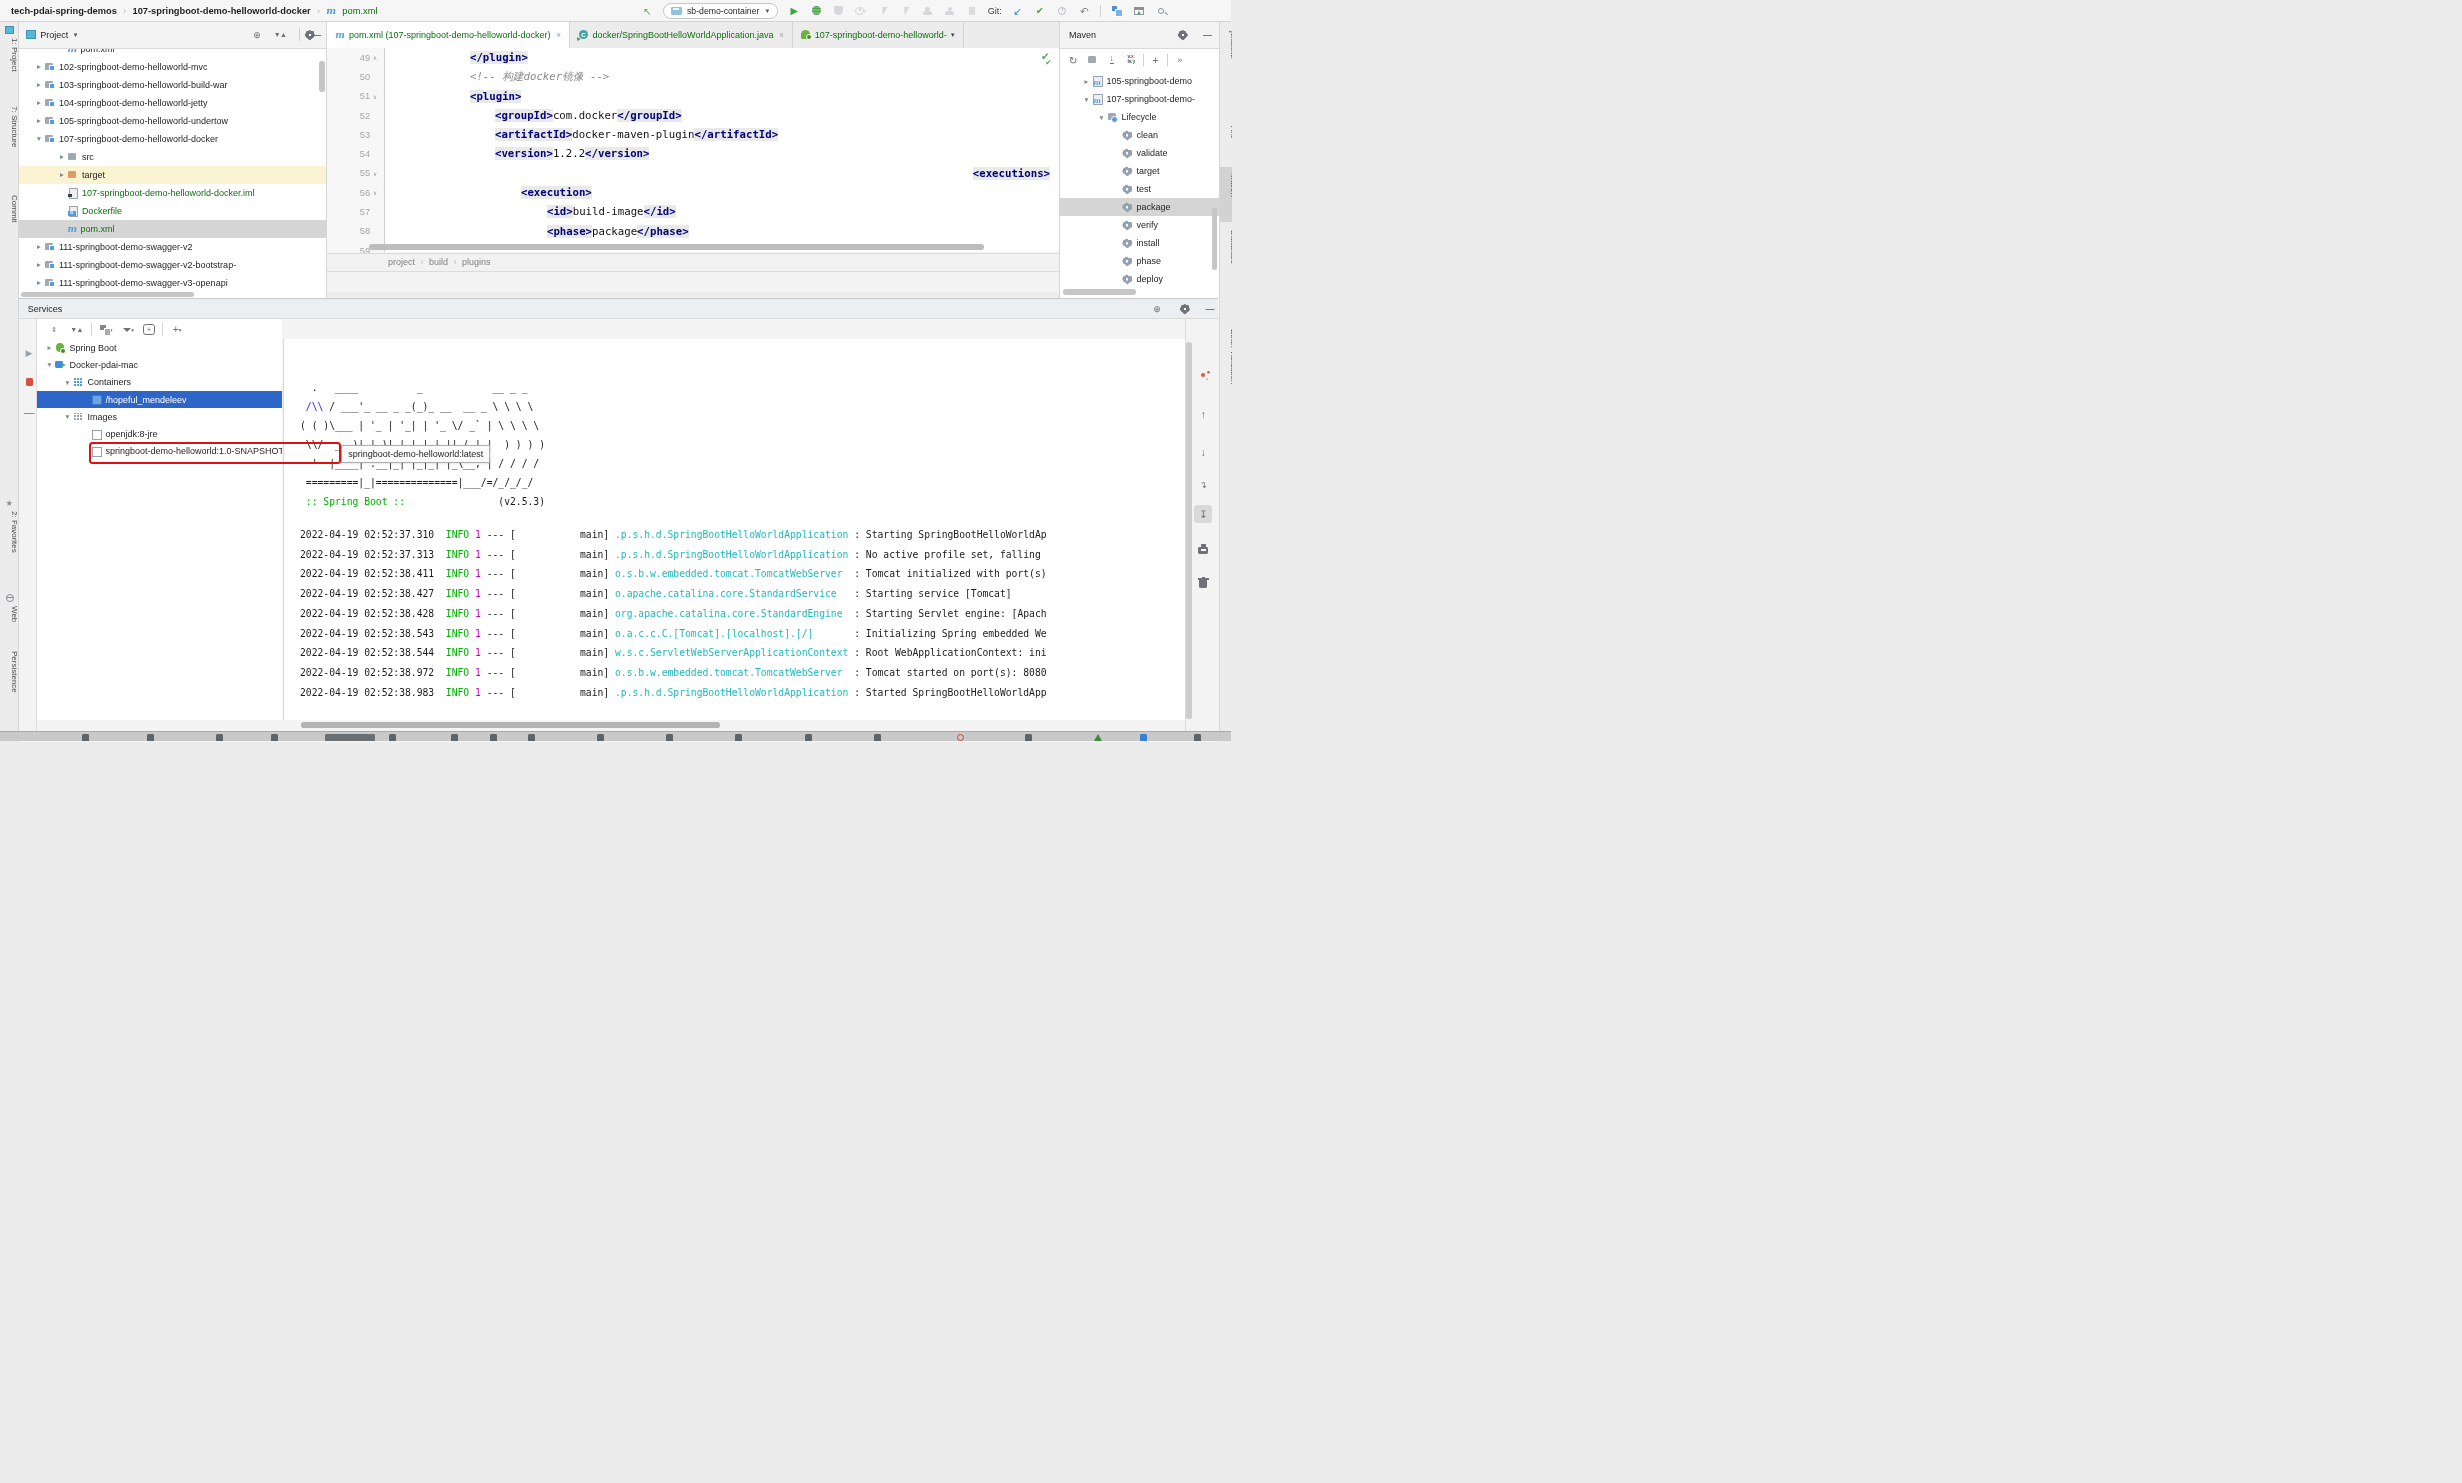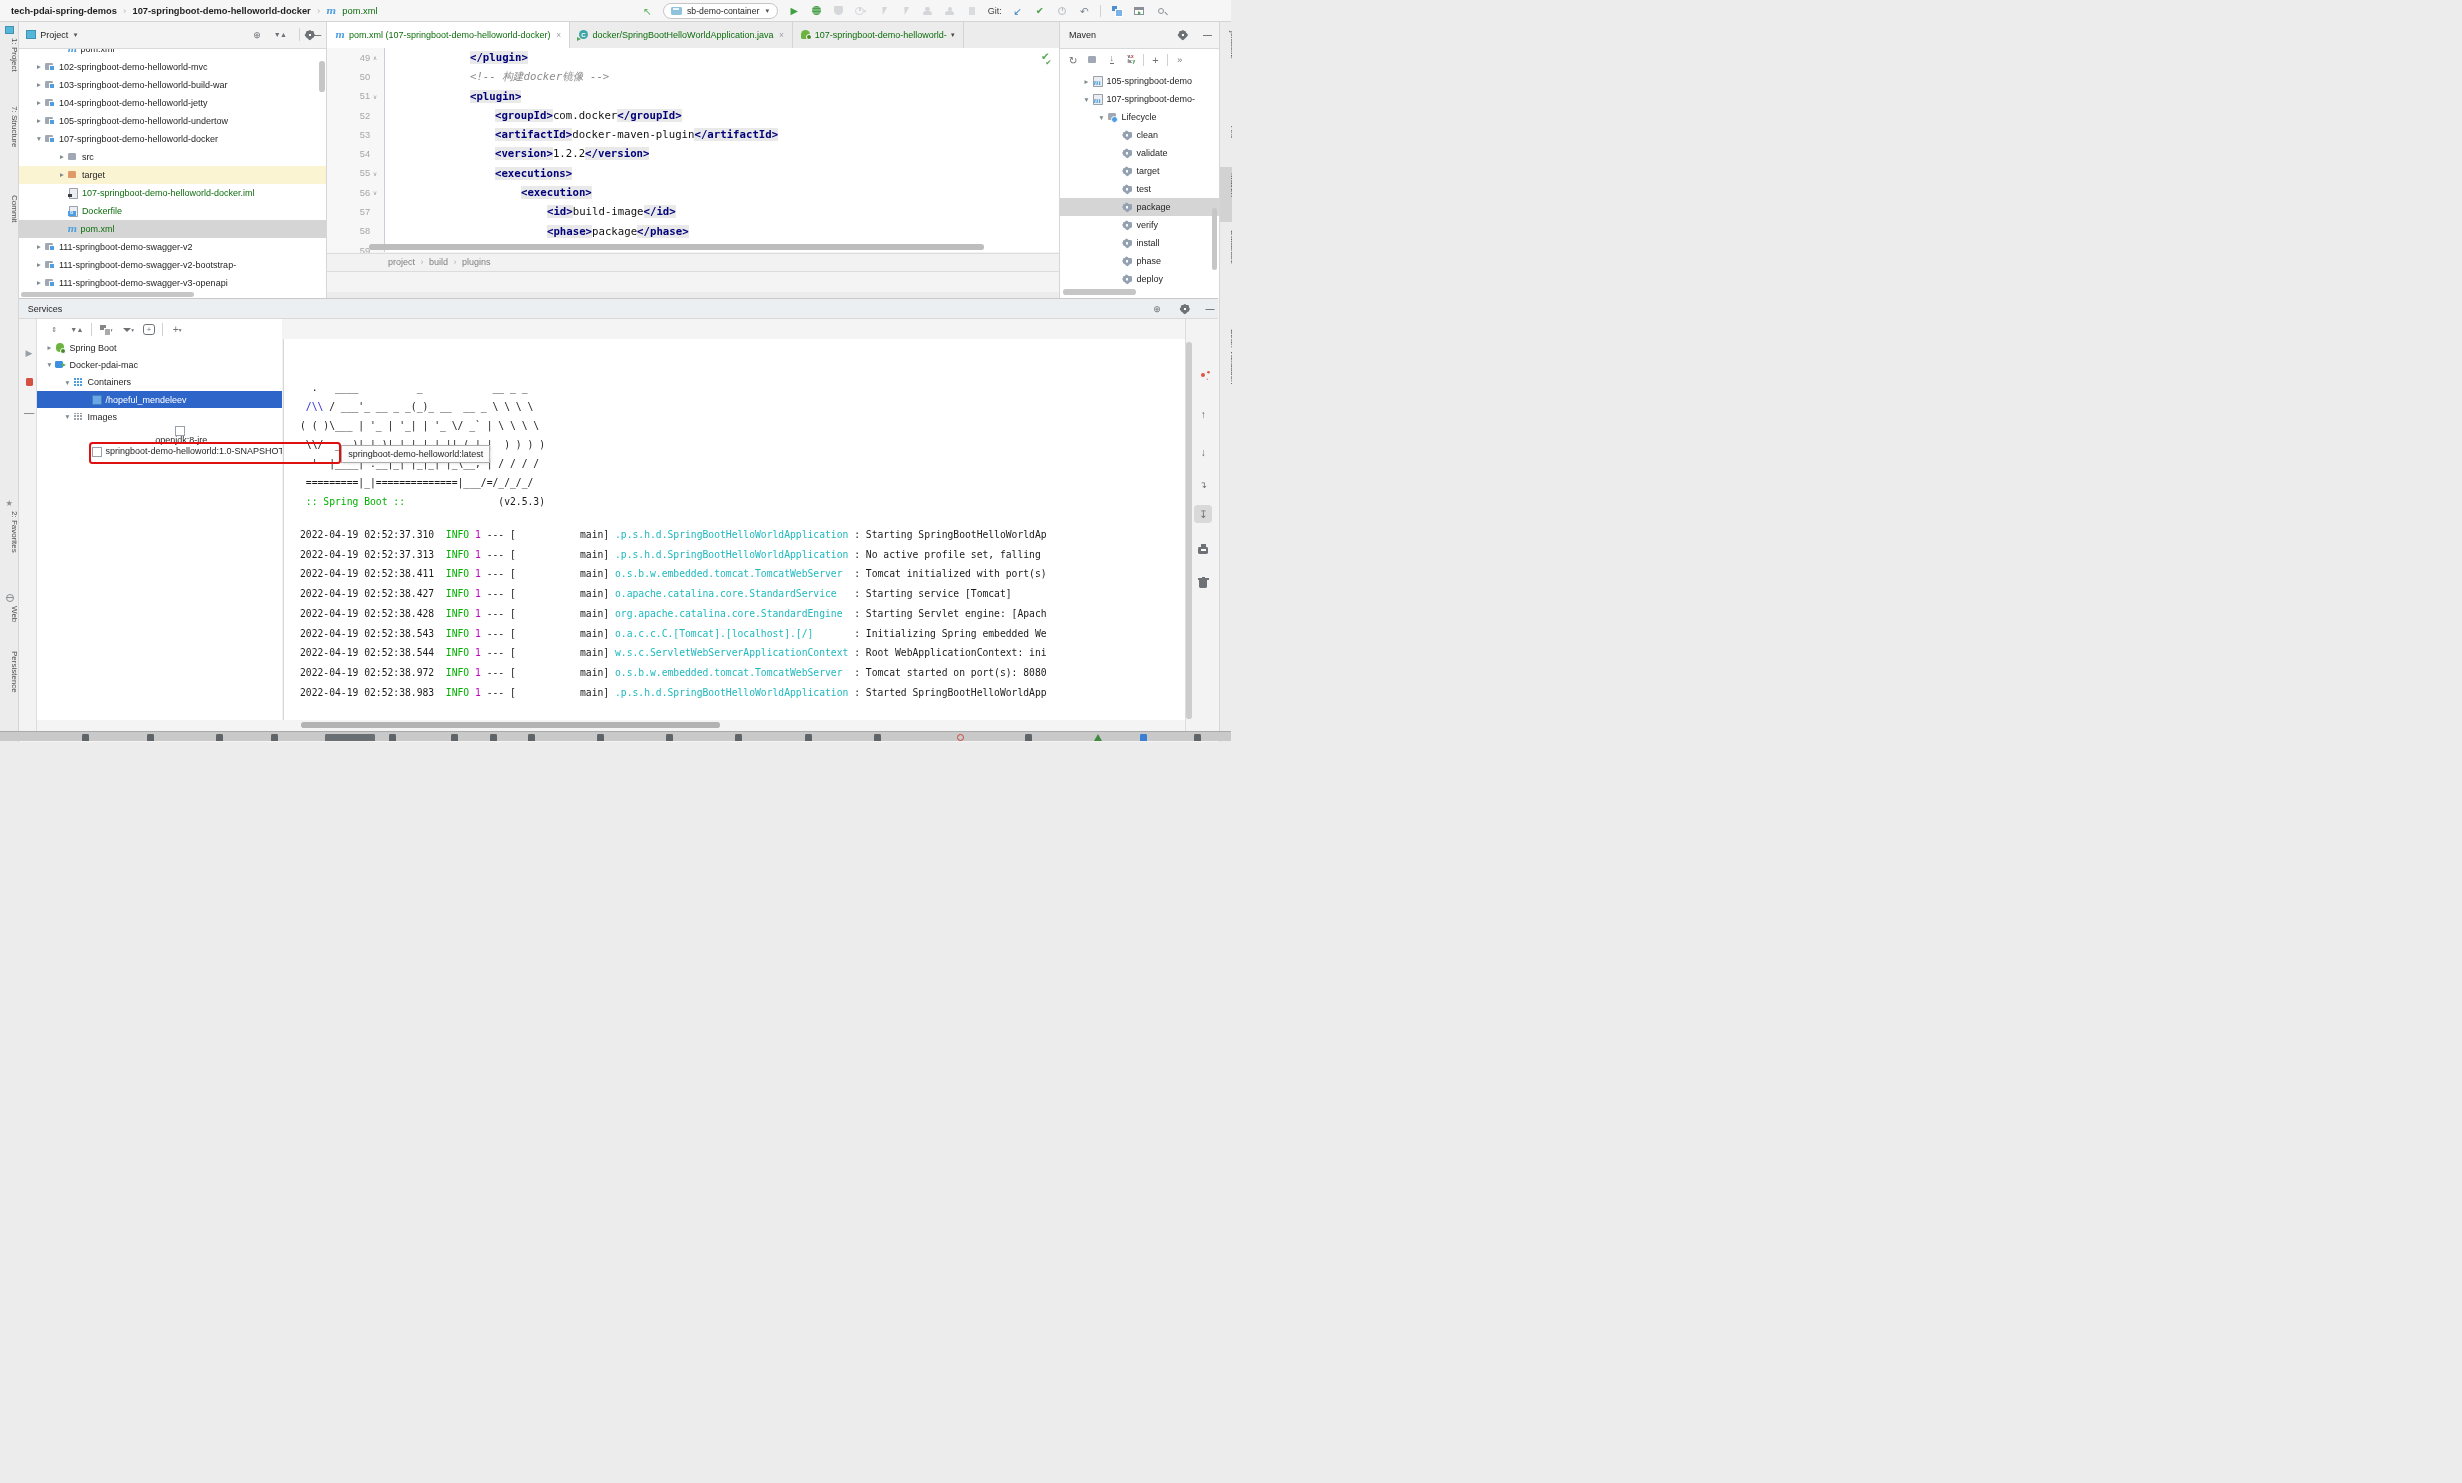--- a/index.html
+++ b/index.html
@@ -396,21 +396,21 @@
         <span class="fold"></span>
       </div>
     </div>
   <div class="code mono" id="code-lines">
       <div class="cl" style="padding-left: 78px;"><span class="tag">&lt;/plugin&gt;</span></div>
       <div class="cl" style="padding-left: 78px;"><span class="com">&lt;!-- 构建docker镜像 --&gt;</span></div>
       <div class="cl" style="padding-left: 78px;"><span class="tag">&lt;plugin&gt;</span></div>
       <div class="cl" style="padding-left: 103px;"><span class="tag">&lt;groupId&gt;</span><span class="txt">com.docker</span><span class="tag">&lt;/groupId&gt;</span></div>
       <div class="cl" style="padding-left: 103px;"><span class="tag">&lt;artifactId&gt;</span><span class="txt">docker-maven-plugin</span><span class="tag">&lt;/artifactId&gt;</span></div>
       <div class="cl" style="padding-left: 103px;"><span class="tag">&lt;version&gt;</span><span class="txt">1.2.2</span><span class="tag">&lt;/version&gt;</span></div>
-      <div class="cl" style="padding-left: 103px;"><span class="tag">&lt;executions&gt;</span></div>
+      <div class="cl" style="padding-left: 103px; text-align: right;"><span class="tag">&lt;executions&gt;</span></div>
       <div class="cl" style="padding-left: 129px;"><span class="tag">&lt;execution&gt;</span></div>
       <div class="cl" style="padding-left: 155px;"><span class="tag">&lt;id&gt;</span><span class="txt">build-image</span><span class="tag">&lt;/id&gt;</span></div>
       <div class="cl" style="padding-left: 155px;"><span class="tag">&lt;phase&gt;</span><span class="txt">package</span><span class="tag">&lt;/phase&gt;</span></div>
       <div class="cl" style="padding-left: 0px;"></div>
     </div>
   <div class="okchecks"><span style="font-size:10.4px">✔</span><span style="font-size:7.6px;display:block;margin-top:-4.2px;margin-left:4.2px">✔</span></div>
   <div class="sbh" style="left:369px;top:244px;width:615px;height:5.5px;background:#bdbdbd"></div>
   <div class="ed-crumbbar">
     <span>project</span>
       <span style="color:#b5b5b5">›</span>
@@ -569,21 +569,21 @@
       <div class="trow sel-blue" style="height: 17.3px; padding-left: 43px;">
         <span class="chev"></span>
         <span class="ico i-container"></span>
         <span class="lbl">/hopeful_mendeleev</span>
       </div>
       <div class="trow" style="height: 17.3px; padding-left: 25px;">
         <span class="chev">▾</span>
         <span class="ico i-gridg"></span>
         <span class="lbl">Images</span>
       </div>
-      <div class="trow" style="height: 17.3px; padding-left: 43px; flex-direction: column;">
+      <div class="trow" style="height: 17.3px; padding-left: 43px;">
         <span class="chev"></span>
         <span class="ico i-image"></span>
         <span class="lbl">openjdk:8-jre</span>
       </div>
       <div class="trow" style="height: 17.3px; padding-left: 43px;">
         <span class="chev"></span>
         <span class="ico i-image"></span>
         <span class="lbl">springboot-demo-helloworld:1.0-SNAPSHOT, springboot-demo-helloworld:latest</span>
       </div>
     </div>

